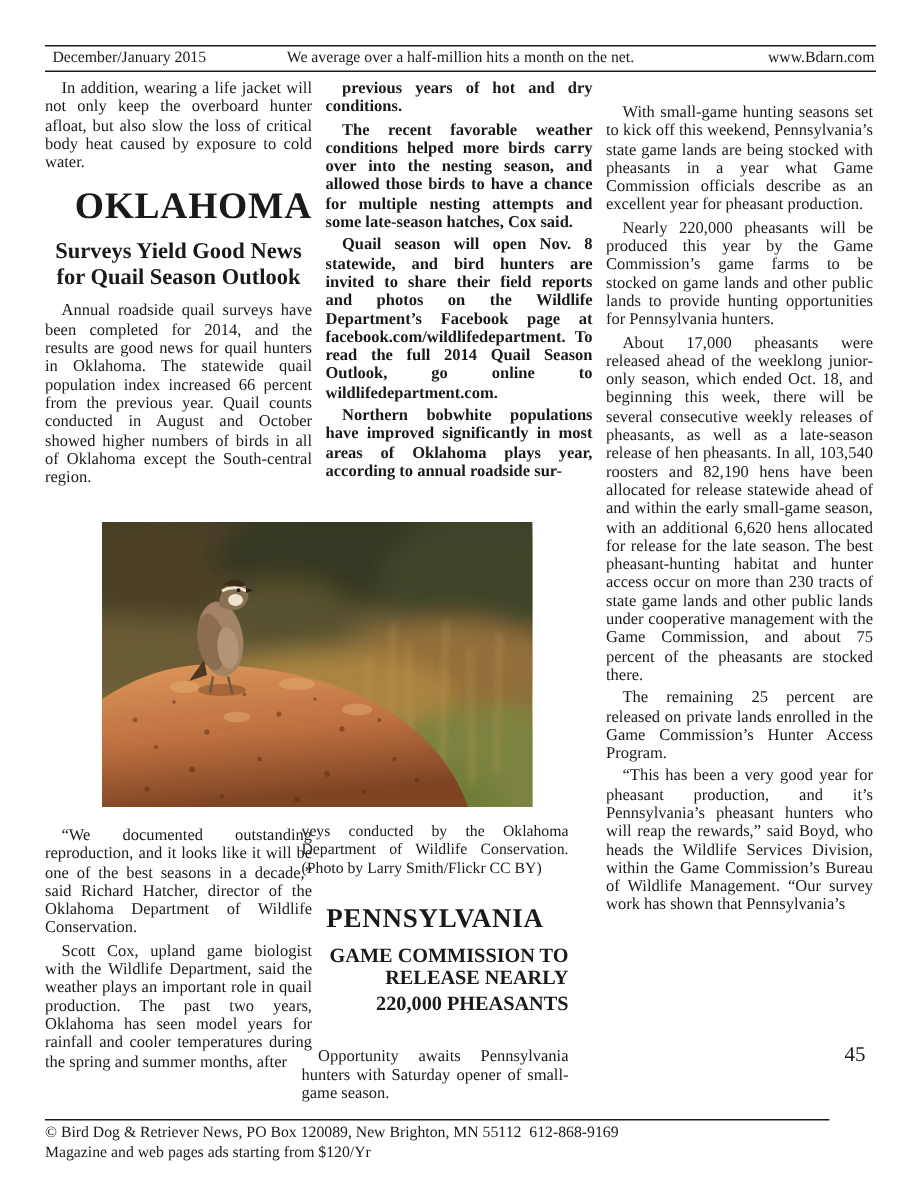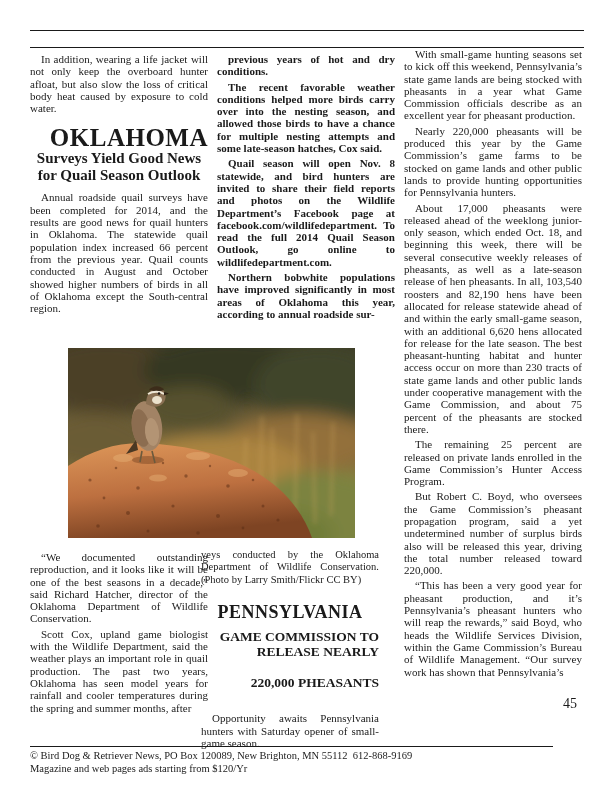--- a/index.html
+++ b/index.html
@@ -13,49 +13,54 @@
   .rule-header-top { left:30px; top:30px; width:554px; }
   .rule-header-bottom { left:30px; top:47px; width:554px; }
   .header-row { position:absolute; left:30px; top:33px; width:554px; height:13px; font-size:10.5px; }
   .header-date { position:absolute; left:5px; top:0; }
   .header-tagline { position:absolute; left:0; right:0; top:0; text-align:center; }
   .header-site { position:absolute; right:1px; top:0; }
   
   .col { position:absolute; width:178px; }
   .para { font-size:11px; line-height:12.3px; text-align:justify; text-indent:11px; margin-bottom:3px; }
   .h-main { font-size:25px; font-weight:bold; text-align:right; line-height:25px; letter-spacing:0.5px; }
-  .h-sub  { font-size:15px; font-weight:bold; text-align:center; line-height:17px; margin-top:0; }
+  .h-sub  { font-size:15px; font-weight:bold; text-align:center; line-height:17px; margin-top:10px; }
   .h-main2 { font-size:18px; font-weight:bold; text-align:center; line-height:22px; letter-spacing:0.5px; }
   .h-sub2 { font-size:13.5px; font-weight:bold; text-align:right; line-height:15.5px; }
   .caption { font-size:10.5px; line-height:12.3px; text-align:justify; }
   .col1-top { left:30px; top:53px; }
   .col1-top .h-main { margin-top:11px; }
   .col1-top .para-2 { margin-top:7px; }
   .col1-bottom { left:30px; top:551px; }
   .col2-top { left:217px; top:53px;font-weight:bold; }
   .col2-bottom { left:201px; top:549px; }
   .col2-bottom .h-main2 { margin-top:15px; }
   .col2-bottom .h-sub2-a { margin-top:6px; }
-  .col2-bottom .h-sub2-b { margin-top:15px; }
+  .col2-bottom .h-sub2-b { margin-top:1px; }
   .col2-bottom .para { margin-top:22px; margin-bottom:0; }
-  .col3 { left:404px; top:48px; }
+  .col3 { left:404px; top:69px; }
   
   .photo { position:absolute; left:68px; top:348px; width:287px; height:190px; }
   .photo svg { display:block; }
   
   .rule-footer { left:30px; top:746px; width:523px; }
   .footer-text { position:absolute; left:30px; top:749px; width:554px; text-align:left; font-size:10.5px; line-height:13px; }
   .page-number { position:absolute; left:563px; top:696px; font-size:14px; }
 </style>
 </head>
 <body>
 
 <div class="page">
 
   <div class="rule rule-header-top"></div>
+  <div class="header-row">
+    <span class="header-date">December/January&nbsp;2015</span>
+    <span class="header-tagline">We average over a half-million hits a month on the net.</span>
+    <span class="header-site">www.Bdarn.com</span>
+  </div>
   <div class="rule rule-header-bottom"></div>
 
   <div class="col col1-top">
     <p class="para">In addition, wearing a life jacket will not only keep the overboard hunter afloat, but also slow the loss of critical body heat caused by exposure to cold water.</p>
     <h1 class="h-main">OKLAHOMA</h1>
     <h2 class="h-sub">Surveys Yield Good News for Quail Season Outlook</h2>
     <p class="para para-2">Annual roadside quail surveys have been completed for 2014, and the results are good news for quail hunters in Oklahoma. The statewide quail population index increased 66 percent from the previous year. Quail counts conducted in August and October showed higher numbers of birds in all of Oklahoma except the South-central region.</p>
   </div>
 
   <div class="photo" role="img" aria-label="Northern bobwhite quail standing on a reddish-orange boulder with blurred prairie background">
@@ -146,37 +151,36 @@
 
   <div class="col col1-bottom">
     <p class="para">“We documented outstanding reproduction, and it looks like it will be one of the best seasons in a decade,” said Richard Hatcher, director of the Oklahoma Department of Wildlife Conservation.</p>
     <p class="para">Scott Cox, upland game biologist with the Wildlife Department, said the weather plays an important role in quail production. The past two years, Oklahoma has seen model years for rainfall and cooler temperatures during the spring and summer months, after</p>
   </div>
 
   <div class="col col2-top">
     <p class="para">previous years of hot and dry conditions.</p>
     <p class="para">The recent favorable weather conditions helped more birds carry over into the nesting season, and allowed those birds to have a chance for multiple nesting attempts and some late-season hatches, Cox said.</p>
     <p class="para">Quail season will open Nov. 8 statewide, and bird hunters are invited to share their field reports and photos on the Wildlife Department’s Facebook page at facebook.com/wildlifedepartment. To read the full 2014 Quail Season Outlook, go online to wildlifedepartment.com.</p>
-    <p class="para">Northern bobwhite populations have improved significantly in most areas of Oklahoma this year, according to annual roadside sur-</p>
+    <p class="para">Northern bobwhite populations have improved significantly in most areas of Oklahoma plays year, according to annual roadside sur-</p>
   </div>
 
   <div class="col col2-bottom">
     <p class="caption">veys conducted by the Oklahoma Department of Wildlife Conservation. (Photo by Larry Smith/Flickr CC BY)</p>
     <h1 class="h-main2">PENNSYLVANIA</h1>
     <h2 class="h-sub2 h-sub2-a">GAME COMMISSION TO RELEASE NEARLY</h2>
     <h2 class="h-sub2 h-sub2-b">220,000 PHEASANTS</h2>
     <p class="para">Opportunity awaits Pennsylvania hunters with Saturday opener of small-game season.</p>
   </div>
 
   <div class="col col3">
     <p class="para">With small-game hunting seasons set to kick off this weekend, Pennsylvania’s state game lands are being stocked with pheasants in a year what Game Commission officials describe as an excellent year for pheasant production.</p>
     <p class="para">Nearly 220,000 pheasants will be produced this year by the Game Commission’s game farms to be stocked on game lands and other public lands to provide hunting opportunities for Pennsylvania hunters.</p>
     <p class="para">About 17,000 pheasants were released ahead of the weeklong junior-only season, which ended Oct. 18, and beginning this week, there will be several consecutive weekly releases of pheasants, as well as a late-season release of hen pheasants. In all, 103,540 roosters and 82,190 hens have been allocated for release statewide ahead of and within the early small-game season, with an additional 6,620 hens allocated for release for the late season. The best pheasant-hunting habitat and hunter access occur on more than 230 tracts of state game lands and other public lands under cooperative management with the Game Commission, and about 75 percent of the pheasants are stocked there.</p>
     <p class="para">The remaining 25 percent are released on private lands enrolled in the Game Commission’s Hunter Access Program.</p>
-    <p class="para">But Robert C. Boyd, who oversees the Game Commission’s pheasant propagation program, said a yet undetermined number of surplus birds also will be released this year, driving the total number released toward 220,000.</p>
     <p class="para">“This has been a very good year for pheasant production, and it’s Pennsylvania’s pheasant hunters who will reap the rewards,” said Boyd, who heads the Wildlife Services Division, within the Game Commission’s Bureau of Wildlife Management. “Our survey work has shown that Pennsylvania’s</p>
   </div>
 
   <div class="rule rule-footer"></div>
   <div class="footer-text">
     <div>© Bird Dog &amp; Retriever News, PO Box 120089, New Brighton, MN 55112&nbsp; 612-868-9169</div>
     <div>Magazine and web pages ads starting from $120/Yr</div>
   </div>
   <div class="page-number">45</div>
 

